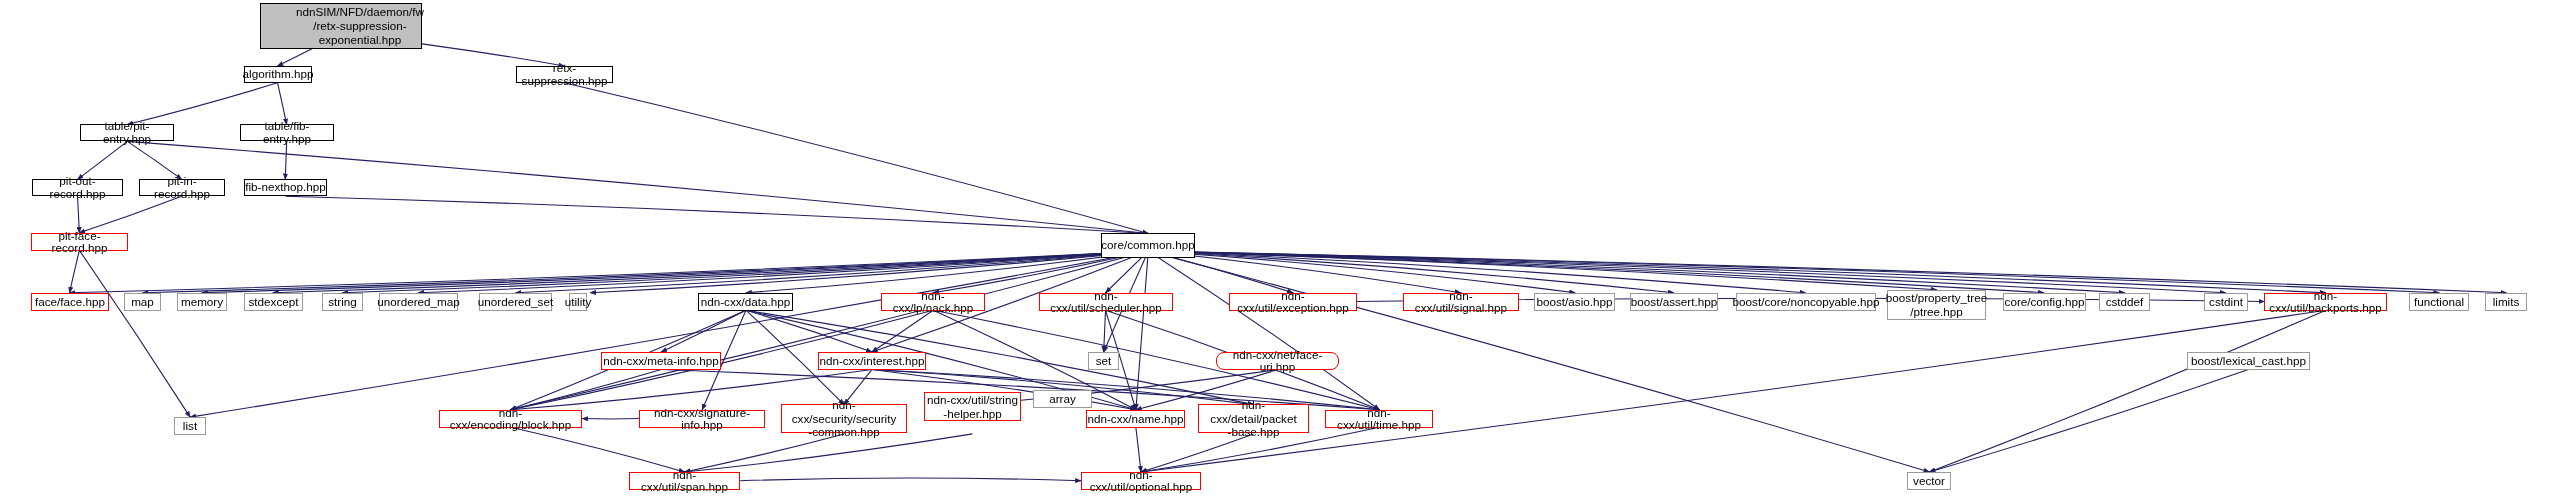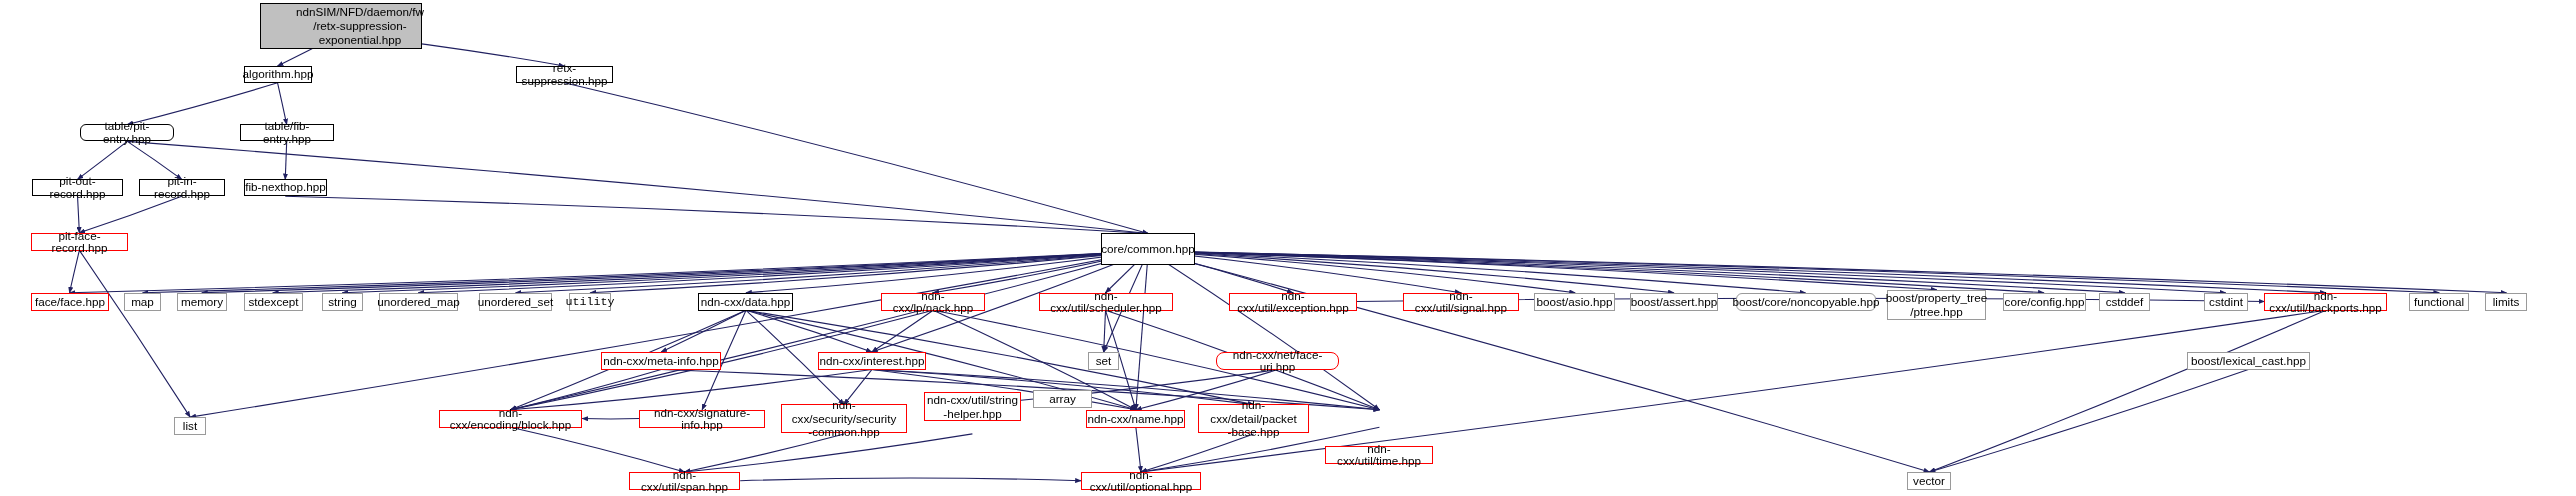--- a/index.html
+++ b/index.html
@@ -105,43 +105,43 @@
         <path d="M 3180 424 Q 2905.776888943526 542.4046434054698 2638 645" marker-end="url(#arrow)"></path>
         <path d="M 1012 657 Q 1245 649.6605 1478 657" marker-end="url(#arrow)"></path>
         <path d="M 3074 505 Q 2853.900576713938 581.5382039480227 2638 645" marker-end="url(#arrow)"></path>
       </g>
   </svg>
   <div id="node-layer">
       <div class="node root multiline" style="left: 260px; top: 2.9px; width: 162px; height: 46px; padding-left: 38px;">ndnSIM/NFD/daemon/fw
 /retx-suppression-exponential.hpp</div>
       <div class="node black" style="left: 244px; top: 66px; width: 68px; height: 17px;">algorithm.hpp</div>
       <div class="node black" style="left: 516px; top: 66px; width: 97px; height: 17px;">retx-suppression.hpp</div>
-      <div class="node black" style="left: 80px; top: 124px; width: 94px; height: 17px; border-radius: 6px;">table/pit-entry.hpp</div>
+      <div class="node black" style="left: 80px; top: 124px; width: 94px; height: 17px;">table/pit-entry.hpp</div>
       <div class="node black" style="left: 240px; top: 124px; width: 94px; height: 17px;">table/fib-entry.hpp</div>
       <div class="node black" style="left: 32px; top: 179px; width: 91px; height: 17px;">pit-out-record.hpp</div>
       <div class="node black" style="left: 139px; top: 179px; width: 86px; height: 17px;">pit-in-record.hpp</div>
       <div class="node black" style="left: 244px; top: 179px; width: 83px; height: 17px;">fib-nexthop.hpp</div>
       <div class="node red" style="left: 31px; top: 233px; width: 97px; height: 17.6px;">pit-face-record.hpp</div>
-      <div class="node black" style="left: 1101px; top: 233px; width: 94px; height: 32px;">core/common.hpp</div>
+      <div class="node black" style="left: 1101px; top: 233px; width: 94px; height: 25px;">core/common.hpp</div>
       <div class="node red" style="left: 31px; top: 293px; width: 78px; height: 17.6px;">face/face.hpp</div>
       <div class="node plain" style="left: 124px; top: 293px; width: 37px; height: 17.6px;">map</div>
       <div class="node plain" style="left: 177px; top: 293px; width: 50px; height: 17.6px;">memory</div>
       <div class="node plain" style="left: 244px; top: 293px; width: 59px; height: 17.6px;">stdexcept</div>
       <div class="node plain" style="left: 322px; top: 293px; width: 41px; height: 17.6px;">string</div>
       <div class="node plain" style="left: 379px; top: 293px; width: 79px; height: 17.6px;">unordered_map</div>
       <div class="node plain" style="left: 479px; top: 293px; width: 73px; height: 17.6px;">unordered_set</div>
-      <div class="node plain" style="left: 569px; top: 293px; width: 42px; height: 17.6px; font-family: Liberation Mono, monospace;">utility</div>
+      <div class="node plain" style="left: 569px; top: 293px; width: 18px; height: 17.6px;">utility</div>
       <div class="node black" style="left: 698px; top: 293px; width: 95px; height: 17.6px;">ndn-cxx/data.hpp</div>
       <div class="node red" style="left: 881px; top: 293px; width: 104px; height: 17.6px;">ndn-cxx/lp/nack.hpp</div>
       <div class="node red" style="left: 1039px; top: 293px; width: 134px; height: 17.6px;">ndn-cxx/util/scheduler.hpp</div>
       <div class="node red" style="left: 1229px; top: 293px; width: 128px; height: 17.6px;">ndn-cxx/util/exception.hpp</div>
       <div class="node red" style="left: 1403px; top: 293px; width: 116px; height: 17.6px;">ndn-cxx/util/signal.hpp</div>
       <div class="node plain" style="left: 1534px; top: 293px; width: 81px; height: 17.6px;">boost/asio.hpp</div>
       <div class="node plain" style="left: 1630px; top: 293px; width: 88px; height: 17.6px;">boost/assert.hpp</div>
-      <div class="node plain" style="left: 1736px; top: 293px; width: 140px; height: 17.6px; border-radius: 6px;">boost/core/noncopyable.hpp</div>
+      <div class="node plain" style="left: 1736px; top: 293px; width: 140px; height: 17.6px;">boost/core/noncopyable.hpp</div>
       <div class="node plain multiline" style="left: 1887px; top: 290px; width: 99px; height: 30px;">boost/property_tree
 /ptree.hpp</div>
       <div class="node plain" style="left: 2003px; top: 293px; width: 83px; height: 17.6px;">core/config.hpp</div>
       <div class="node plain" style="left: 2099px; top: 293px; width: 51px; height: 17.6px;">cstddef</div>
       <div class="node plain" style="left: 2204px; top: 293px; width: 44px; height: 17.6px;">cstdint</div>
       <div class="node red" style="left: 2264px; top: 293px; width: 123px; height: 17.6px;">ndn-cxx/util/backports.hpp</div>
       <div class="node plain" style="left: 2409px; top: 293px; width: 60px; height: 17.6px;">functional</div>
       <div class="node plain" style="left: 2485px; top: 293px; width: 42px; height: 17.6px;">limits</div>
       <div class="node red" style="left: 601px; top: 352px; width: 120px; height: 17.6px;">ndn-cxx/meta-info.hpp</div>
       <div class="node red" style="left: 818px; top: 352px; width: 108px; height: 17.6px;">ndn-cxx/interest.hpp</div>
@@ -151,20 +151,20 @@
       <div class="node red" style="left: 439px; top: 410px; width: 143px; height: 17.6px;">ndn-cxx/encoding/block.hpp</div>
       <div class="node red" style="left: 639px; top: 410px; width: 126px; height: 17.6px;">ndn-cxx/signature-info.hpp</div>
       <div class="node red multiline" style="left: 781px; top: 404px; width: 126px; height: 29px;">ndn-cxx/security/security
 -common.hpp</div>
       <div class="node red multiline" style="left: 924px; top: 392px; width: 97px; height: 29px;">ndn-cxx/util/string
 -helper.hpp</div>
       <div class="node plain" style="left: 1033px; top: 390px; width: 59px; height: 17.6px;">array</div>
       <div class="node red" style="left: 1086px; top: 410px; width: 99px; height: 17.6px;">ndn-cxx/name.hpp</div>
       <div class="node red multiline" style="left: 1198px; top: 404px; width: 111px; height: 29px;">ndn-cxx/detail/packet
 -base.hpp</div>
-      <div class="node red" style="left: 1325px; top: 410px; width: 108px; height: 17.6px; margin-top: 36px;">ndn-cxx/util/time.hpp</div>
+      <div class="node red" style="left: 1325px; top: 410px; width: 108px; height: 17.6px;">ndn-cxx/util/time.hpp</div>
       <div class="node plain" style="left: 174px; top: 417px; width: 32px; height: 17.6px;">list</div>
       <div class="node red" style="left: 629px; top: 472px; width: 111px; height: 17.6px;">ndn-cxx/util/span.hpp</div>
       <div class="node red" style="left: 1081px; top: 472px; width: 120px; height: 17.6px;">ndn-cxx/util/optional.hpp</div>
       <div class="node plain" style="left: 1907px; top: 472px; width: 44px; height: 17.6px;">vector</div>
     </div>
 </div>
 
 
 </body></html>

